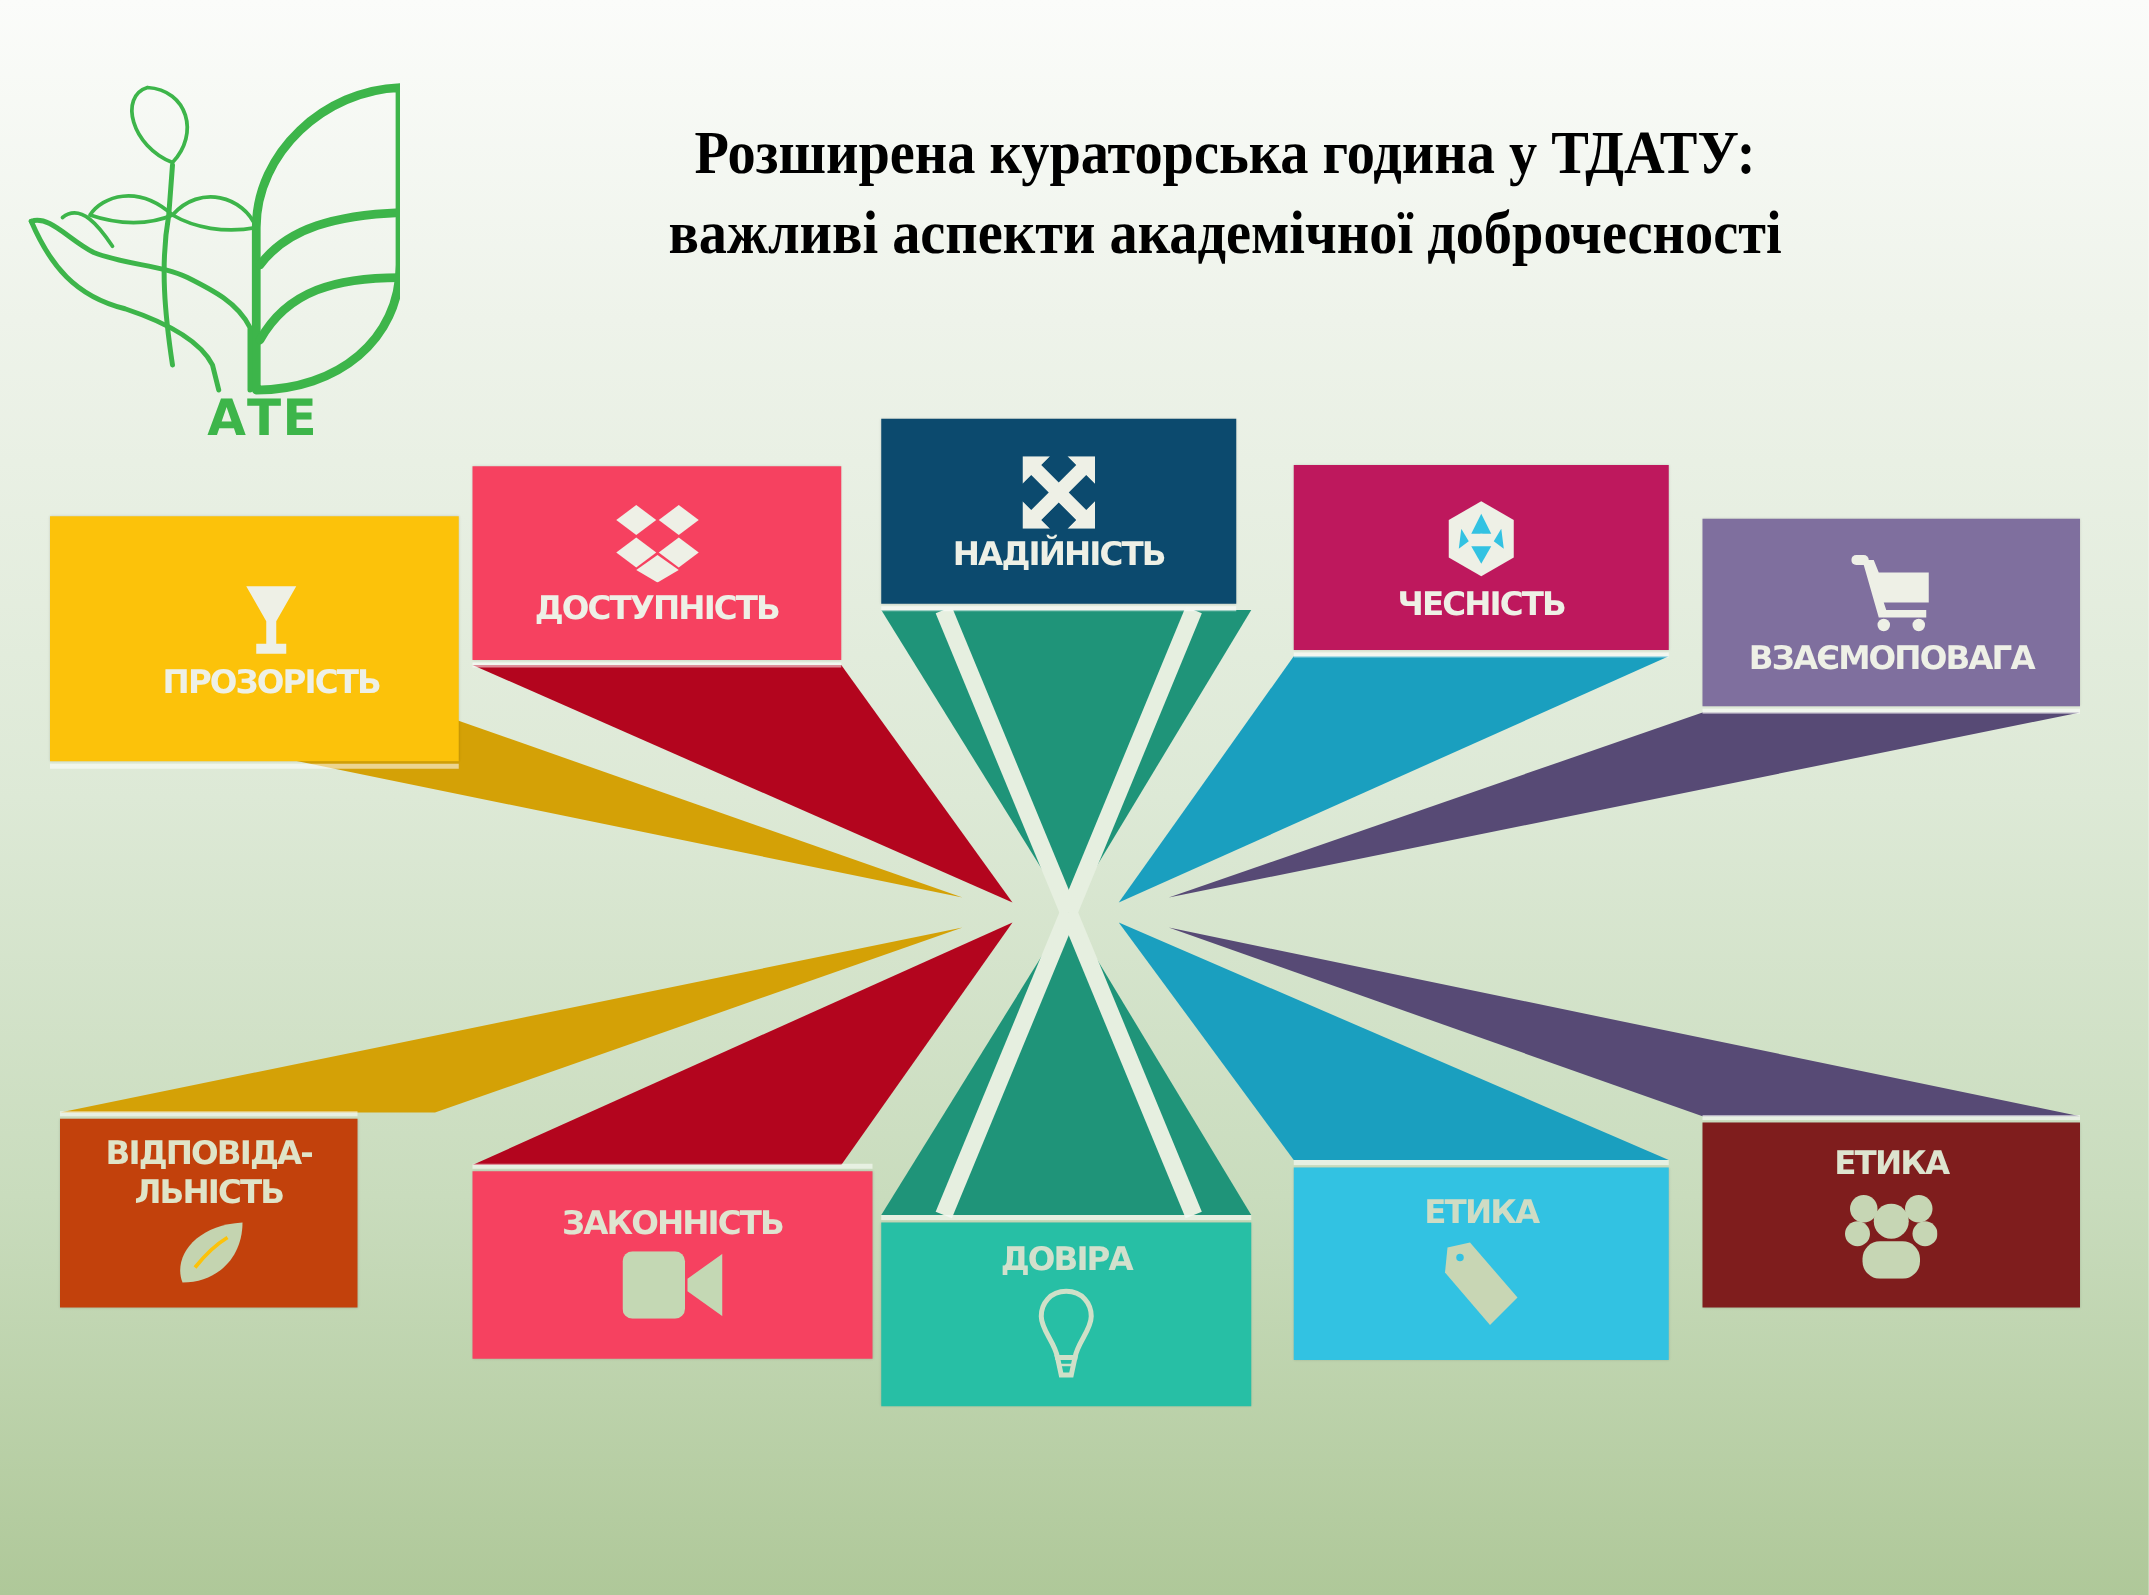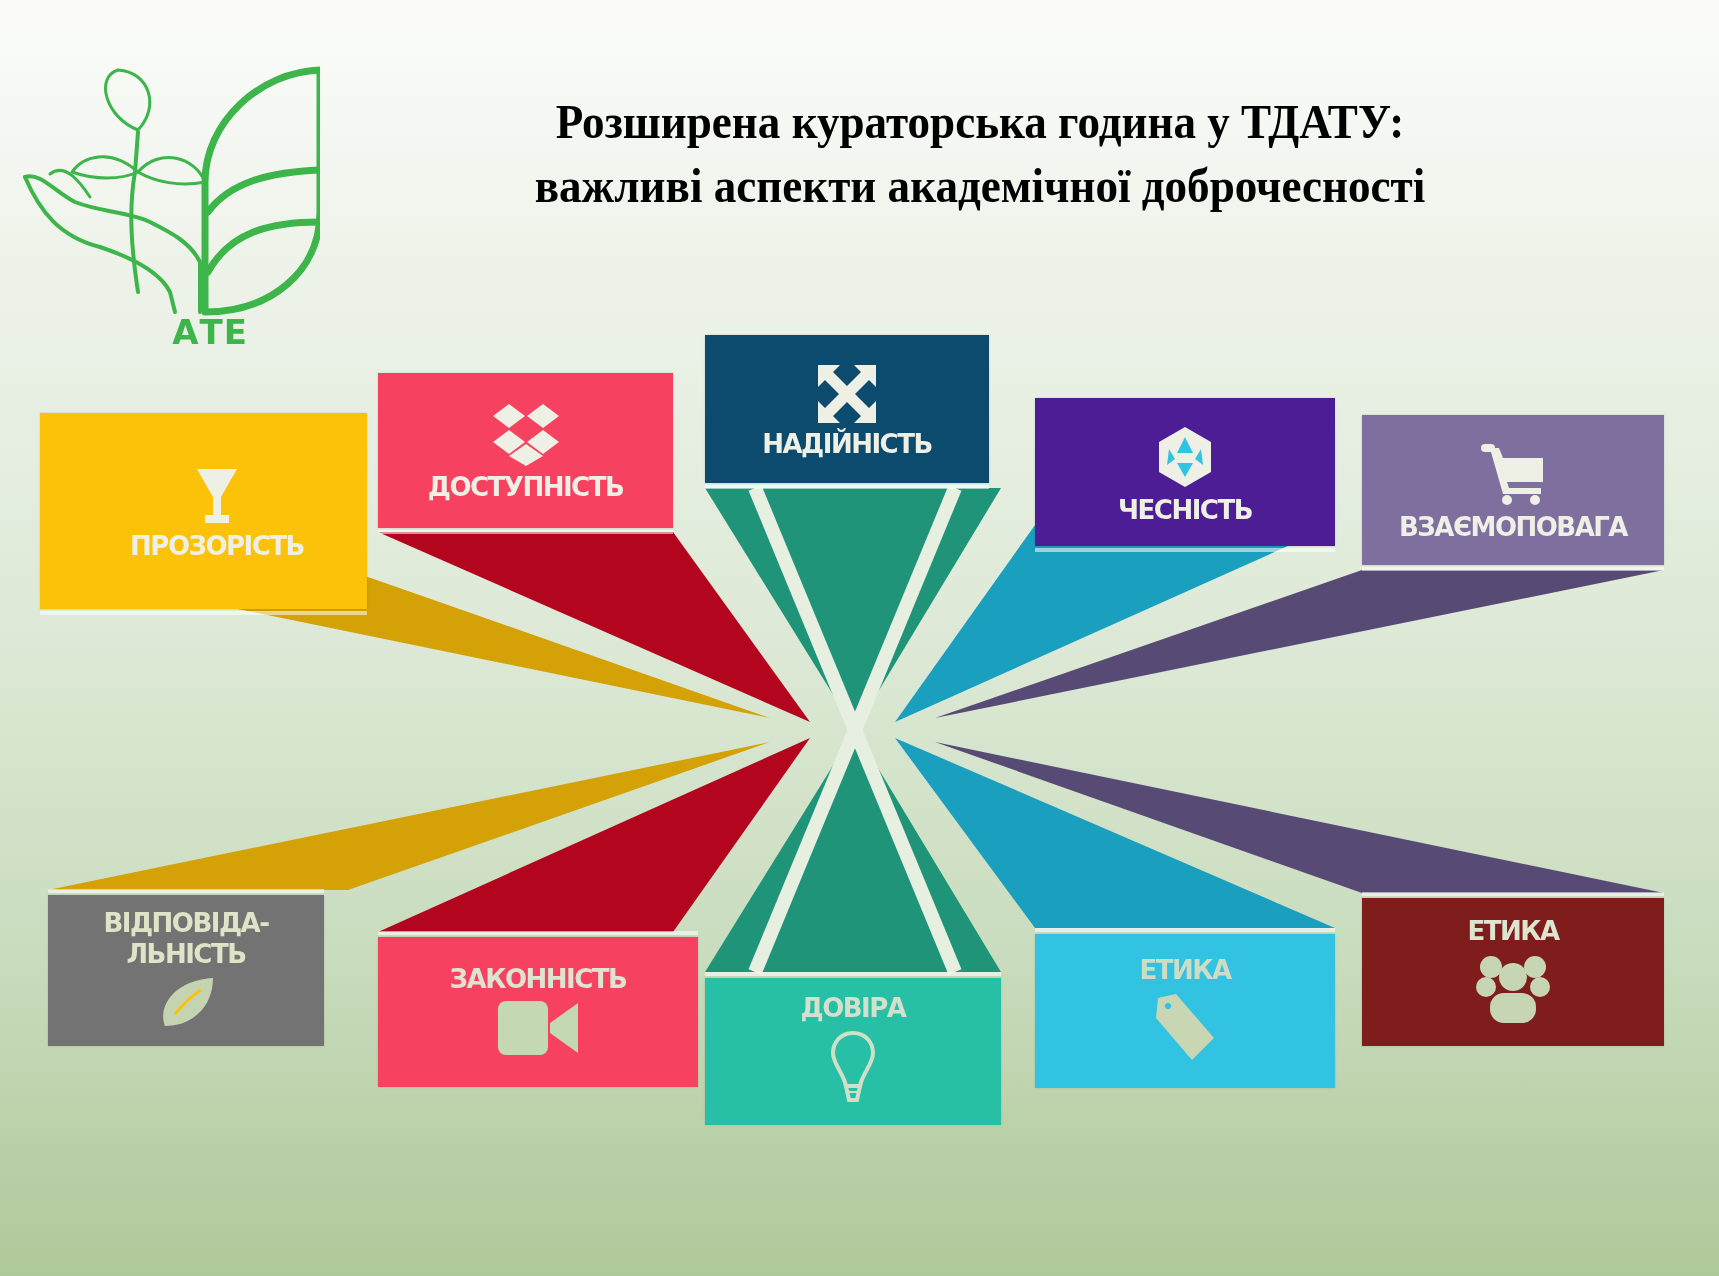--- a/index.html
+++ b/index.html
@@ -4,21 +4,21 @@
 <style>
   html, body { margin:0; padding:0; }
   body {
     width:1719px; height:1276px; overflow:hidden; position:relative;
     background: linear-gradient(to bottom, #fbfcfa 0%, #eef3ea 20%, #dde9d6 50%, #c9dcbd 75%, #afc899 100%);
     font-family: "Liberation Sans", sans-serif;
   }
   .logo { position:absolute; left:20px; top:62px; width:300px; height:290px; }
   .logo-text {
     position:absolute; left:155px; top:312px; width:110px; text-align:center;
-    color:#3db54a; font-weight:bold; font-size:34px; letter-spacing:1px;
+    color:#3db54a; font-weight:bold; font-size:40px; letter-spacing:1px;
     font-family: "DejaVu Sans", sans-serif;
   }
   .title {
     position:absolute; left:380px; top:90px; width:1200px; text-align:center;
     font-family: "Liberation Serif", serif; font-weight:bold; font-size:49px;
     line-height:64px; color:#000; transform: scaleX(0.92);
   }
   .title div { white-space:nowrap; }
   svg.rays { position:absolute; left:0; top:0; }
   .box {
@@ -104,21 +104,21 @@
 
 <div class="box top-rule" style="left:705px;top:335px;width:284px;height:148px;background:#0c4a6e;">
   <svg class="ico" width="58" height="58" viewBox="0 0 58 58">
     <g fill="#eef0e6">
       <polygon points="0,0 22,0 15,7 29,21 43,7 36,0 58,0 58,22 51,15 37,29 51,43 58,36 58,58 36,58 43,51 29,37 15,51 22,58 0,58 0,36 7,43 21,29 7,15 0,22"></polygon>
     </g>
   </svg>
   <span class="lbl">НАДІЙНІСТЬ</span>
 </div>
 
-<div class="box top-rule" style="left:1035px;top:372px;width:300px;height:148px;background:#4c1d95;margin-top:26px;">
+<div class="box top-rule" style="left:1035px;top:372px;width:300px;height:148px;background:#be185d;">
   <svg class="ico" width="56" height="64" viewBox="0 0 56 64">
     <polygon points="28,2 54,17 54,47 28,62 2,47 2,17" fill="#eef0e6"></polygon>
     <g fill="#32c2e2">
       <polygon points="28,12 36,28 20,28"></polygon>
       <polygon points="12,24 18,34 10,40"></polygon>
       <polygon points="44,24 46,40 38,34"></polygon>
       <polygon points="20,38 36,38 28,52"></polygon>
     </g>
     <circle cx="28" cy="32" r="4" fill="#eef0e6"></circle>
   </svg>
@@ -130,21 +130,21 @@
     <g fill="#eef0e6">
       <rect x="0" y="0" width="14" height="8" rx="4"></rect>
       <polygon points="10,4 18,4 22,14 62,14 62,38 26,38 28,44 60,44 60,50 22,50 10,8"></polygon>
       <circle cx="26" cy="56" r="5"></circle>
       <circle cx="54" cy="56" r="5"></circle>
     </g>
   </svg>
   <span class="lbl">ВЗАЄМОПОВАГА</span>
 </div>
 
-<div class="box bot-rule" style="left:48px;top:895px;width:276px;height:151px;background:#737373;">
+<div class="box bot-rule" style="left:48px;top:895px;width:238px;height:151px;background:#c2410c;">
   <span class="lbl" style="white-space:pre-line;color:#dfe4c8;">ВІДПОВІДА-
 ЛЬНІСТЬ</span>
   <svg class="ico" width="58" height="52" viewBox="0 0 58 52">
     <path d="M8 50 C0 30 18 4 56 2 C56 30 36 50 8 50 Z" fill="#c4d4b0"></path>
     <path d="M18 38 C26 28 34 20 44 14" stroke="#fcc20a" stroke-width="3" fill="none"></path>
   </svg>
 </div>
 
 <div class="box bot-rule" style="left:378px;top:937px;width:320px;height:150px;background:#f64160;">
   <span class="lbl" style="color:#dfe4d0;">ЗАКОННІСТЬ</span>

